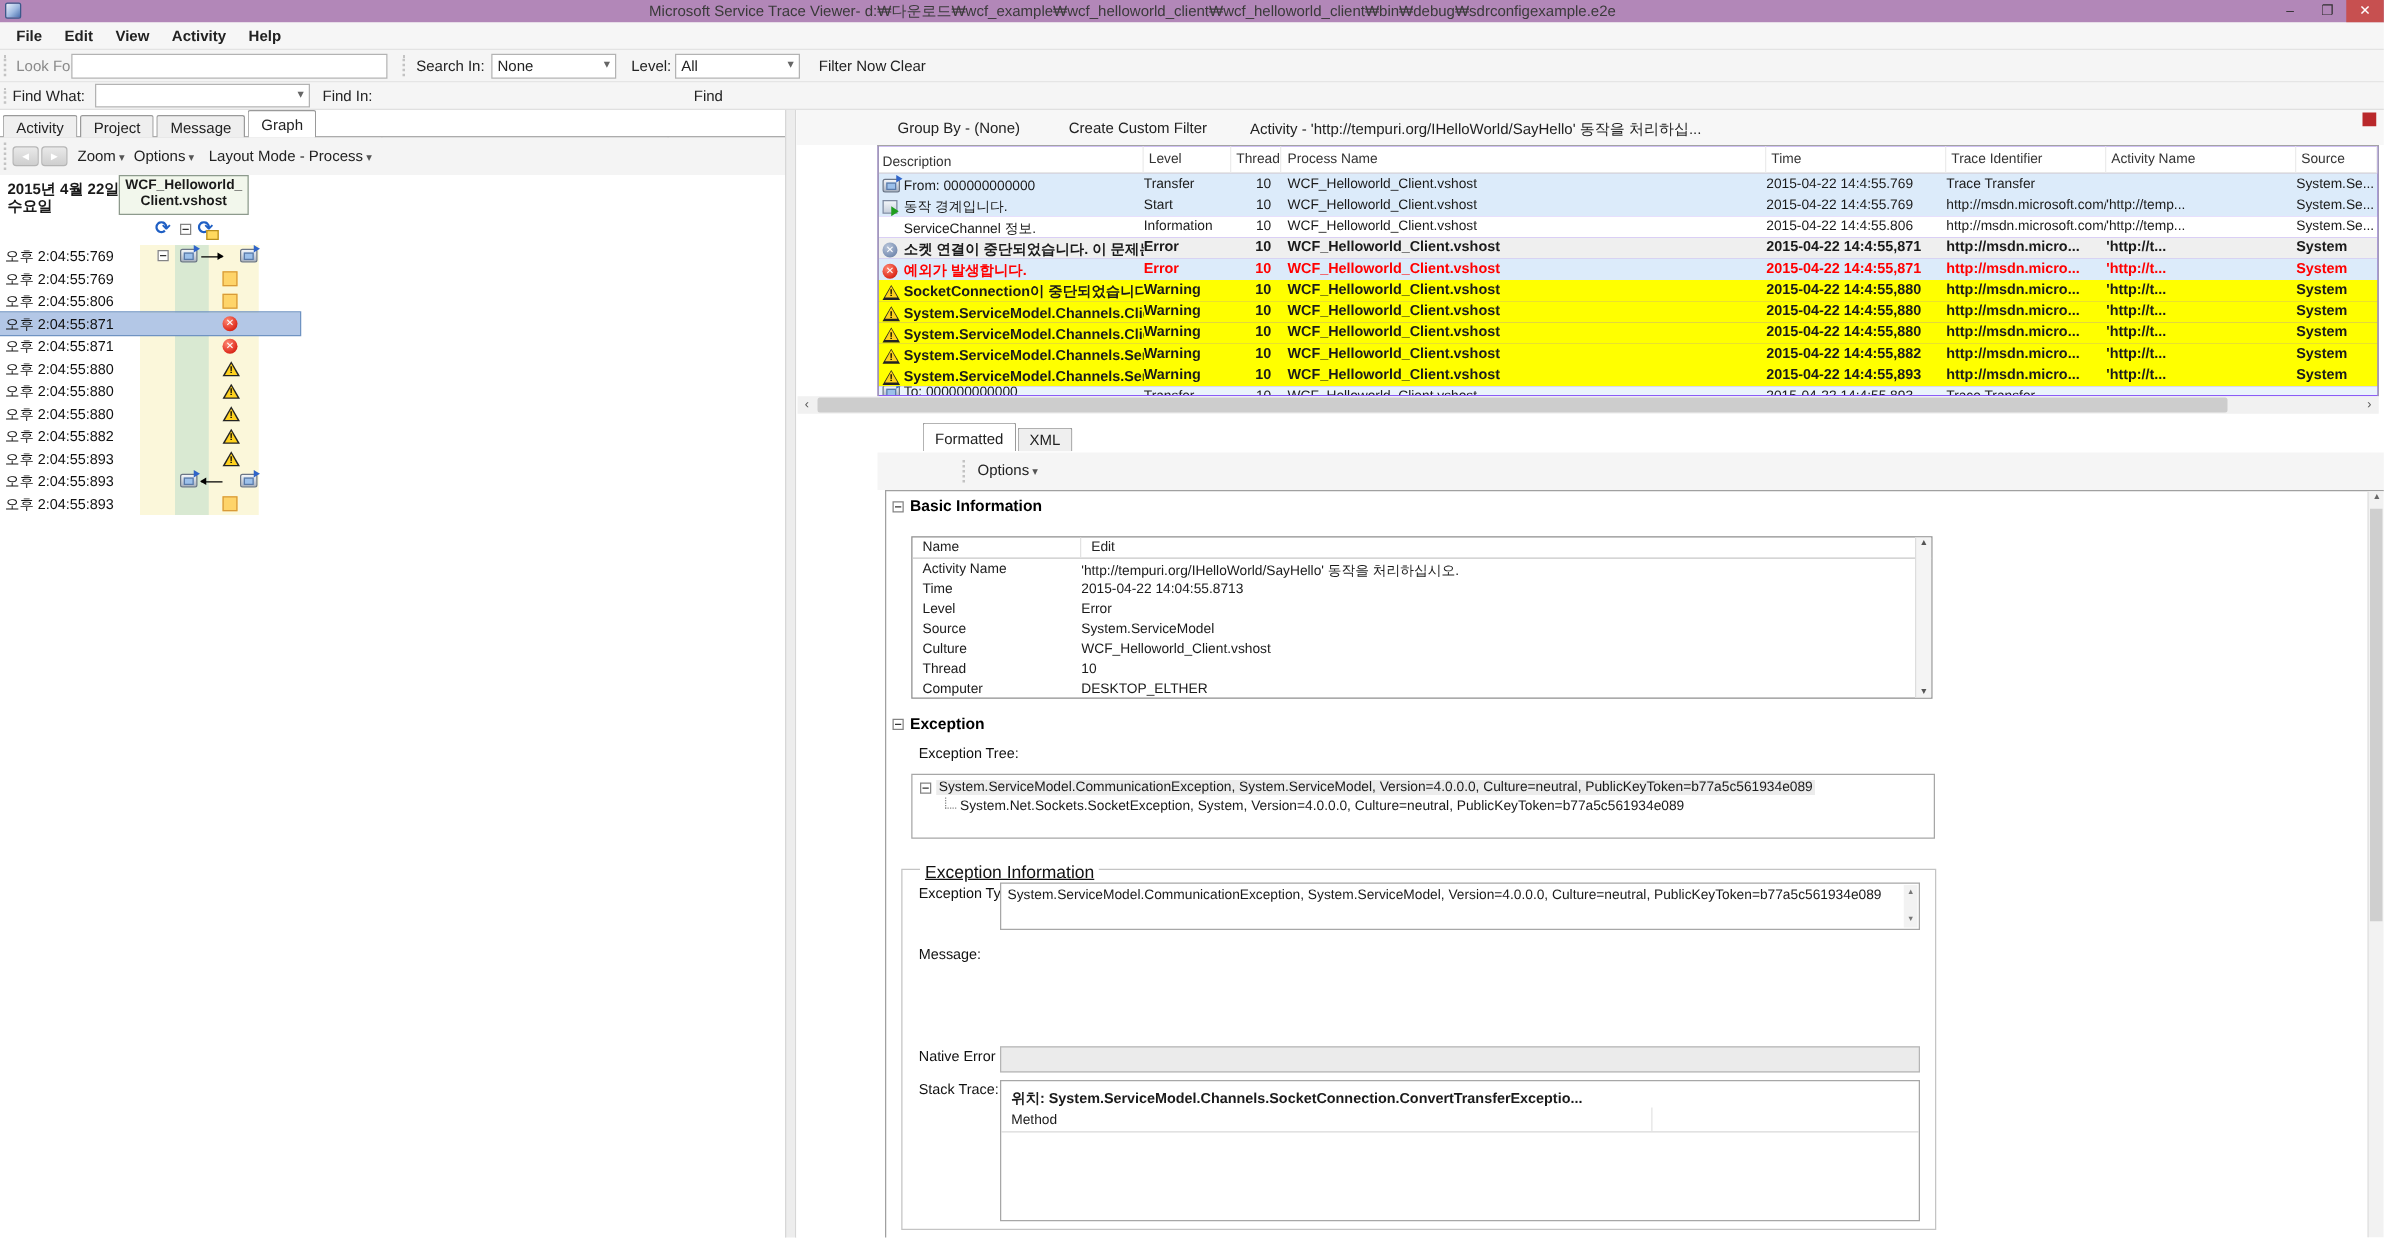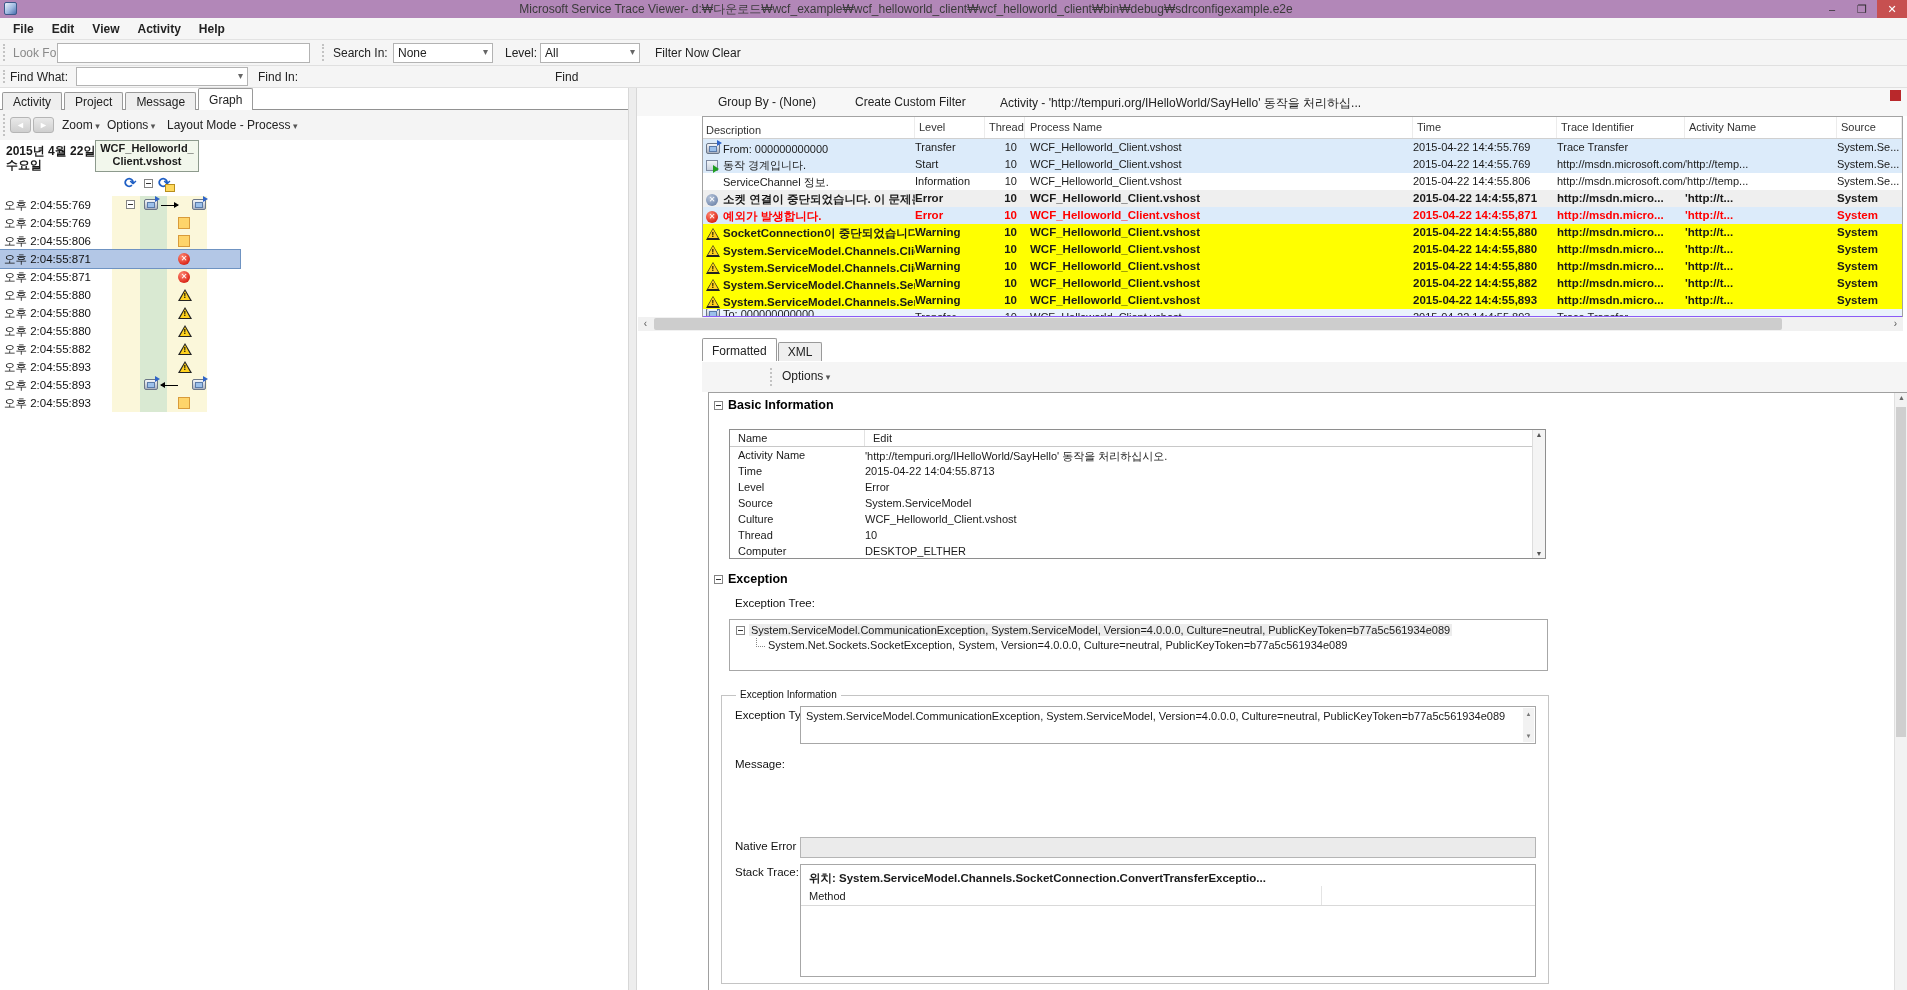--- a/index.html
+++ b/index.html
@@ -104,21 +104,21 @@
   
   #hscroll{position:absolute;left:1px;right:4px;top:229px;height:14px;background:#f1f1f1;}
   #hscroll .arrow{position:absolute;top:0;width:15px;height:14px;color:#555;font-size:10px;line-height:13px;text-align:center;}
   #hs-left{left:0;}
   #hs-right{right:0;}
   #hs-thumb{position:absolute;left:16px;top:1px;height:12px;width:1128px;background:#cdcdcd;border-radius:2px;}
   
   #det-tabs{position:absolute;left:65px;top:250px;height:24px;}
   .dtab{display:inline-block;height:19px;margin-top:4px;padding:2px 9px 0 9px;font-size:12px;background:#efefef;
         border:1px solid #9a9a9a;border-bottom:none;border-radius:2px 2px 0 0;vertical-align:bottom;margin-right:1px;color:#222;}
-  .dtab.sel{height:23px;margin-top:0;background:#fff;padding-top:5px;position:relative;z-index:2;}
+  .dtab.sel{height:23px;margin-top:0;background:#fff;padding-top:5px;position:relative;z-index:2;margin-left:36px;}
   #det-options{position:absolute;left:65px;right:0;top:274px;height:30px;background:#f5f5f5;}
   #det-content{position:absolute;left:71px;right:0;top:304px;bottom:0;background:#fff;border-top:1px solid #a0a0a0;border-left:1px solid #a0a0a0;overflow:hidden;}
   #det-vscroll{position:absolute;right:0;top:0;bottom:0;width:13px;background:#f2f2f2;border-left:1px solid #e0e0e0;}
   #det-vscroll::before{content:"▲";position:absolute;top:1px;left:0;width:13px;text-align:center;font-size:7px;color:#666;}
   #det-vthumb{position:absolute;left:1px;right:1px;top:14px;height:330px;background:#cfcfcf;}
   .sect-title{position:absolute;font-size:12.5px;font-weight:bold;color:#000;}
   .sect-label{position:absolute;font-size:11.5px;color:#111;}
   #bi-table{position:absolute;left:20px;top:36px;width:817px;height:130px;border:1px solid #8e8e8e;background:#fff;}
   #bi-header{display:flex;height:17px;border-bottom:1px solid #c8c8c8;}
   #bi-header .bh{padding:2px 0 0 8px;font-size:11px;color:#222;}
@@ -127,21 +127,21 @@
   .bi-value{flex:1;padding:2px 0 0 0;white-space:nowrap;overflow:hidden;}
   #bi-scroll{position:absolute;right:0;top:0;bottom:0;width:13px;background:#f4f4f4;border-left:1px solid #ddd;}
   #bi-scroll::before{content:"▲";position:absolute;top:1px;left:0;width:12px;text-align:center;font-size:7px;color:#555;}
   #bi-scroll::after{content:"▼";position:absolute;bottom:1px;left:0;width:12px;text-align:center;font-size:7px;color:#555;}
   #tree-box{position:absolute;left:20px;top:226px;width:819px;height:52px;border:1px solid #a7a7a7;background:#fff;font-size:11px;white-space:nowrap;overflow:hidden;}
   #tree-root-line{position:absolute;left:6px;top:4px;display:flex;align-items:center;gap:4px;}
   #tree-root-text{background:#ececec;padding:0 2px;}
   #tree-child-line{position:absolute;left:22px;top:19px;display:flex;align-items:center;}
   .tree-conn{display:inline-block;width:9px;height:9px;border-left:1px dotted #888;border-bottom:1px dotted #888;margin:-6px 3px 0 4px;}
   #exc-fieldset{position:absolute;left:12px;top:302px;width:828px;height:289px;border:1px solid #c4c4c4;}
-  #exc-fs-label{position:absolute;left:14px;top:-7px;background:#fff;padding:0 4px;font-size:10px;color:#111;}
+  #exc-fs-label{position:absolute;left:14px;top:-7px;background:#fff;padding:0 4px;font-size:14px;color:#111;text-decoration:underline;}
   .valbox{position:absolute;left:78px;width:736px;border:1px solid #a7a7a7;background:#fff;font-size:11px;overflow:hidden;}
   .valbox .scrollhint{position:absolute;right:1px;top:1px;bottom:1px;width:11px;background:#f2f2f2;font-size:6px;color:#777;text-align:center;line-height:8px;}
   .valbox .scrollhint::before{content:"▲";display:block;margin-top:2px;}
   .valbox .scrollhint::after{content:"▼";display:block;position:absolute;bottom:2px;left:0;width:11px;}
   .valtext{padding:3px 16px 0 5px;line-height:13px;}
   #nec-box{position:absolute;left:78px;top:141px;width:736px;height:21px;border:1px solid #b5b5b5;background:#ebebeb;}
   #stack-box{position:absolute;left:78px;top:168px;width:736px;height:113px;border:1px solid #a7a7a7;background:#fff;}
   #stack-header{height:20px;border-bottom:1px solid #d9d9d9;font-size:11px;padding:4px 0 0 8px;position:relative;}
   #stack-header::after{content:"";position:absolute;left:520px;top:0;bottom:0;width:1px;background:#e4e4e4;}
   #stack-line{padding:6px 0 0 8px;font-weight:bold;font-size:11.5px;white-space:nowrap;overflow:hidden;}

